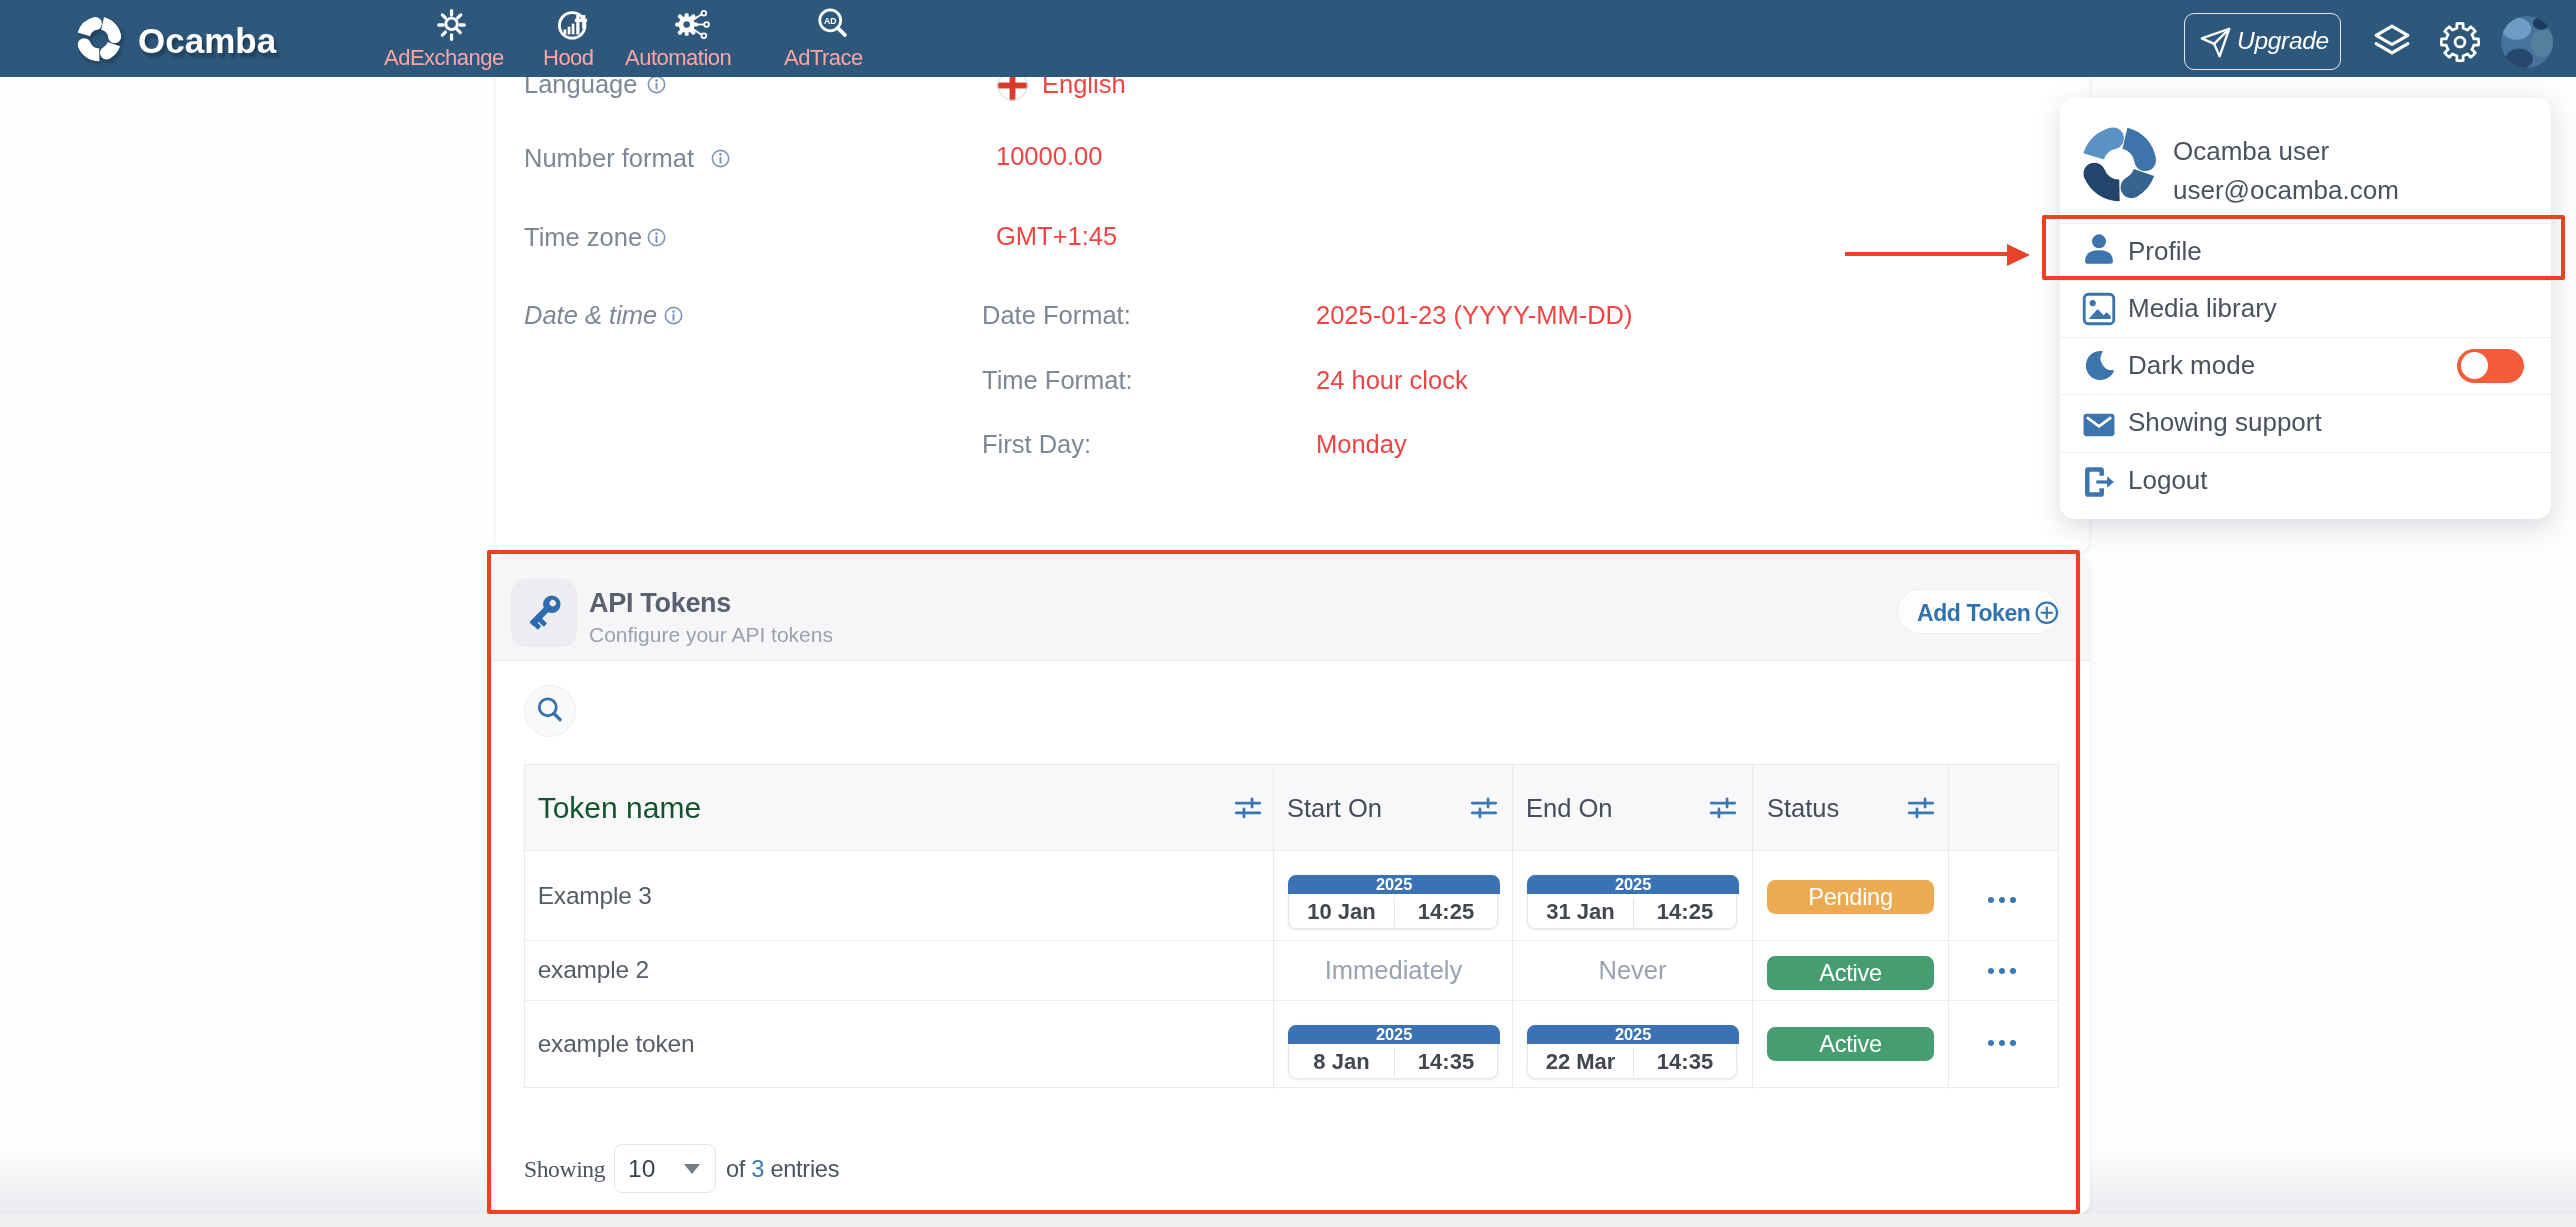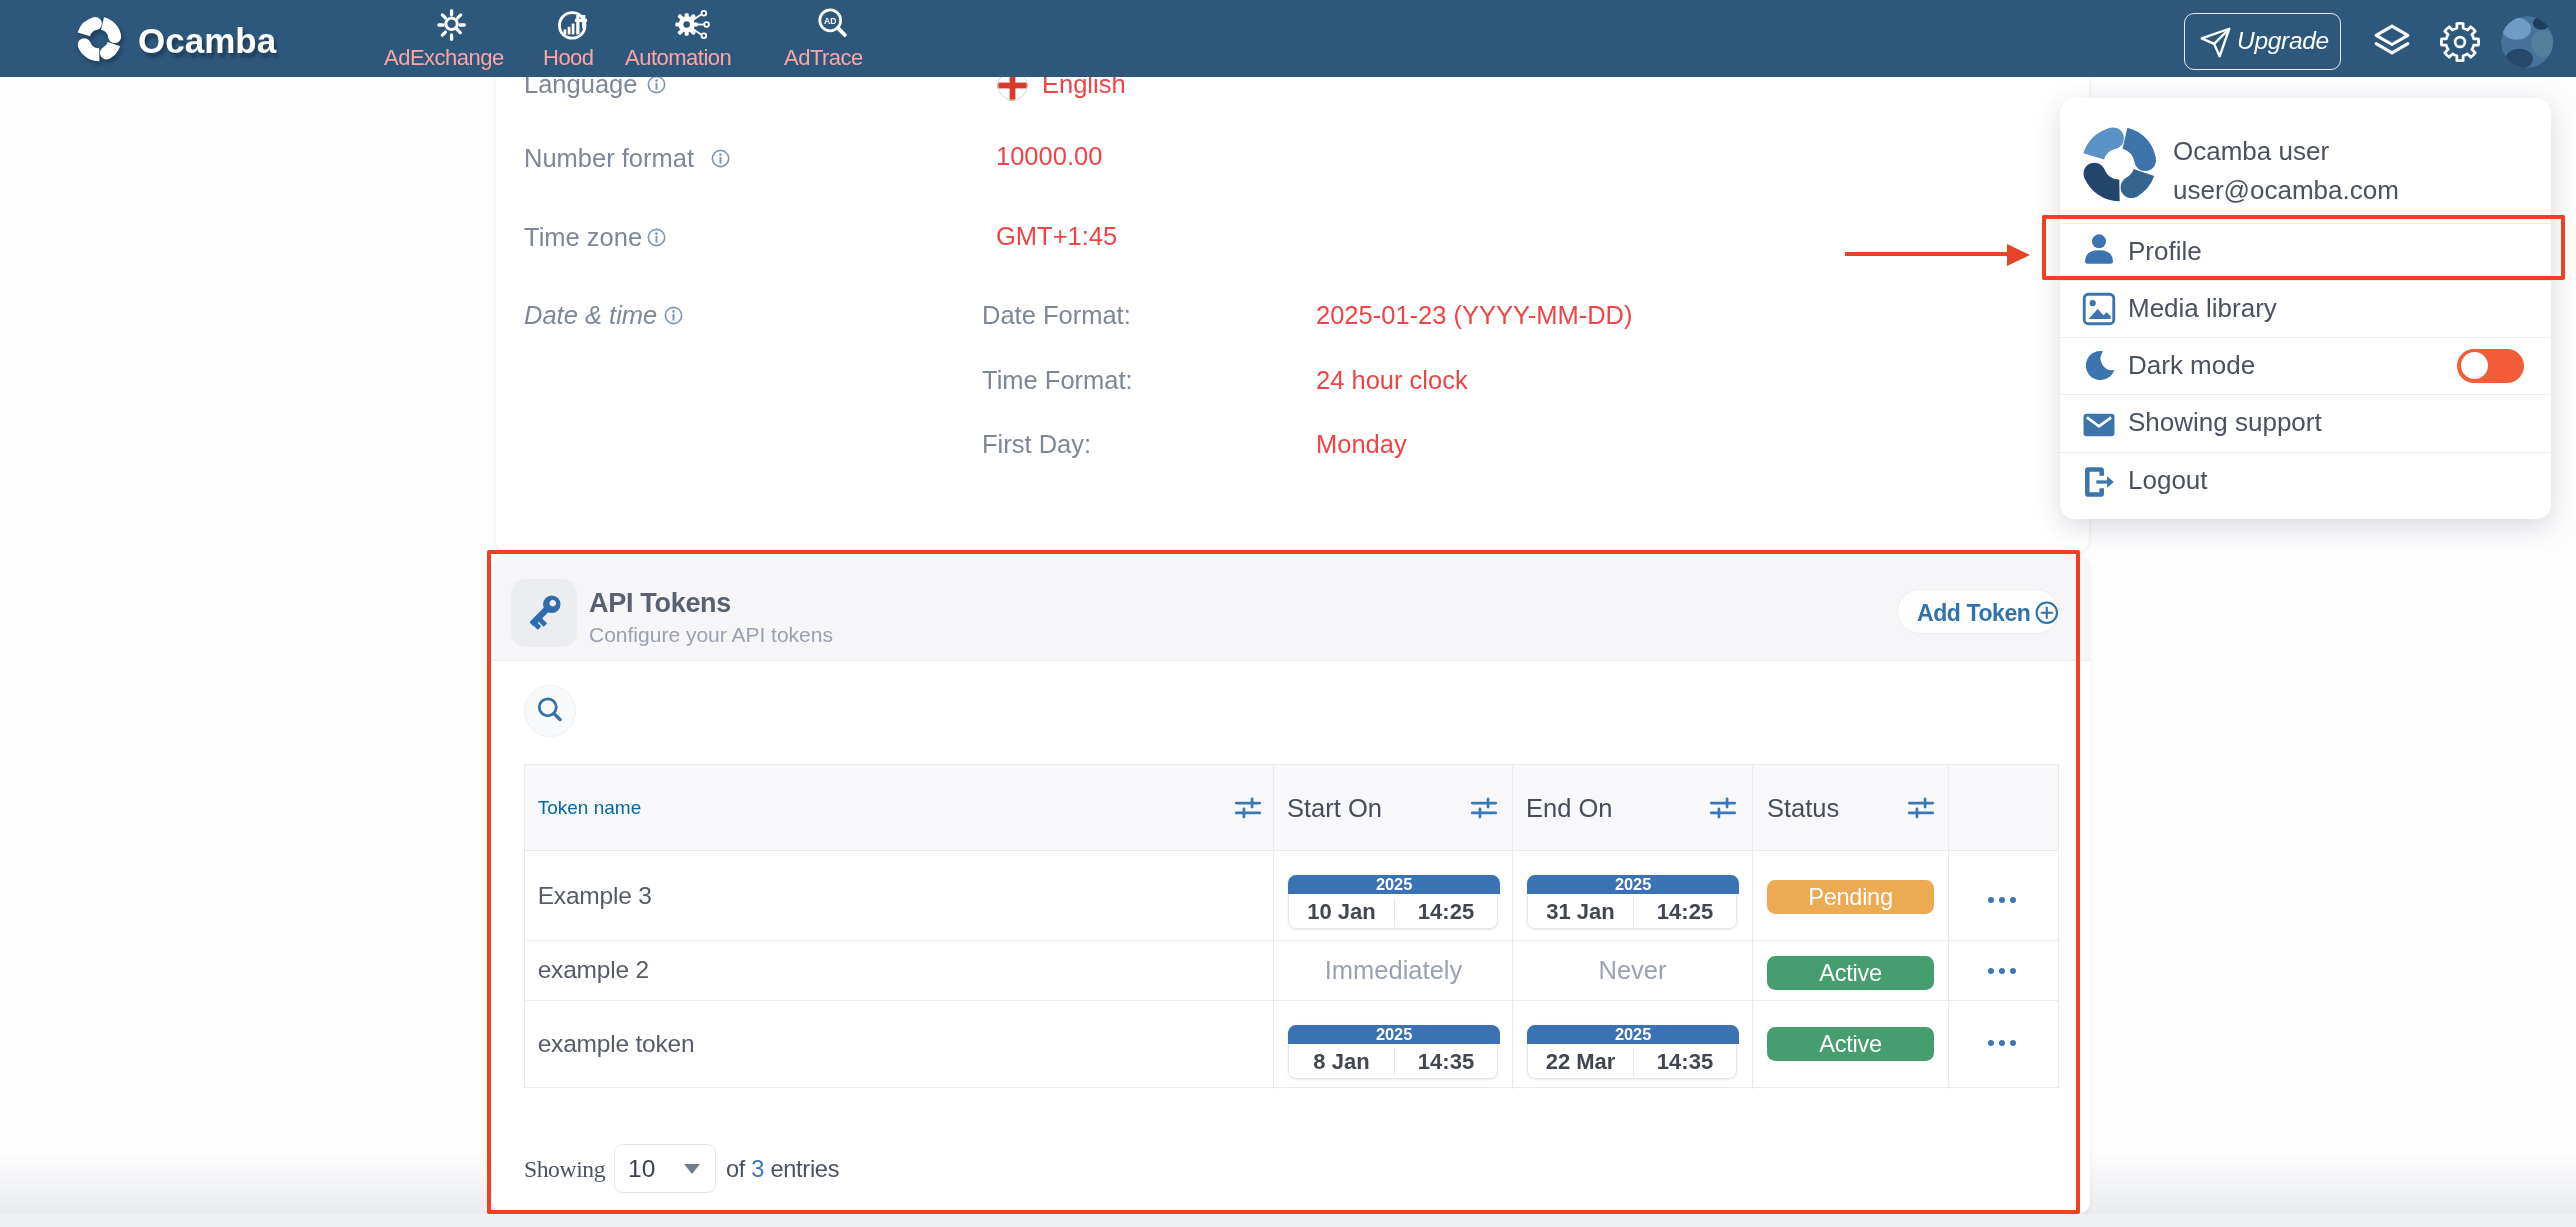--- a/index.html
+++ b/index.html
@@ -114,21 +114,21 @@
       </g>
       <g transform="rotate(45 24 24)">
         <circle cx="24" cy="10" r="3.4" fill="#ebedf1"></circle>
       </g>
     </svg>
   </div>
 
   <div class="abs" style="left:524px; top:764px; width:1535px; height:324px; border:0.9px solid #e9eaef; z-index:6; background:#fff;">
 
     <div class="abs" style="left:0; top:0; width:1533px; height:86px; background:#f8f8fb; border-bottom:0.9px solid #e9eaef;"></div>
-    <div class="txt" style="left:12.7px; top:24.5px; font-size:19px; color:#0369a1; height:36px; line-height:36px;">Token name</div>
+    <div class="txt" style="left:12.7px; top:24.5px; font-size:30px; color:#14532d; height:36px; line-height:36px;">Token name</div>
     <div class="txt" style="left:762px; top:24.5px; font-size:25.5px; color:#454d5a; height:36px; line-height:36px;">Start On</div>
     <div class="txt" style="left:1001px; top:24.5px; font-size:25.5px; color:#454d5a; height:36px; line-height:36px;">End On</div>
     <div class="txt" style="left:1242px; top:24.5px; font-size:25.5px; color:#454d5a; height:36px; line-height:36px;">Status</div>
 
     <div class="abs" style="left:748px; top:0; width:0.9px; height:324px; background:#e9eaef;"></div>
     <div class="abs" style="left:987px; top:0; width:0.9px; height:324px; background:#e9eaef;"></div>
     <div class="abs" style="left:1227px; top:0; width:0.9px; height:324px; background:#e9eaef;"></div>
     <div class="abs" style="left:1423px; top:0; width:0.9px; height:324px; background:#e9eaef;"></div>
 
     <svg class="abs" style="left:709px; top:29px;" width="28" height="28" viewBox="0 0 31 31">

